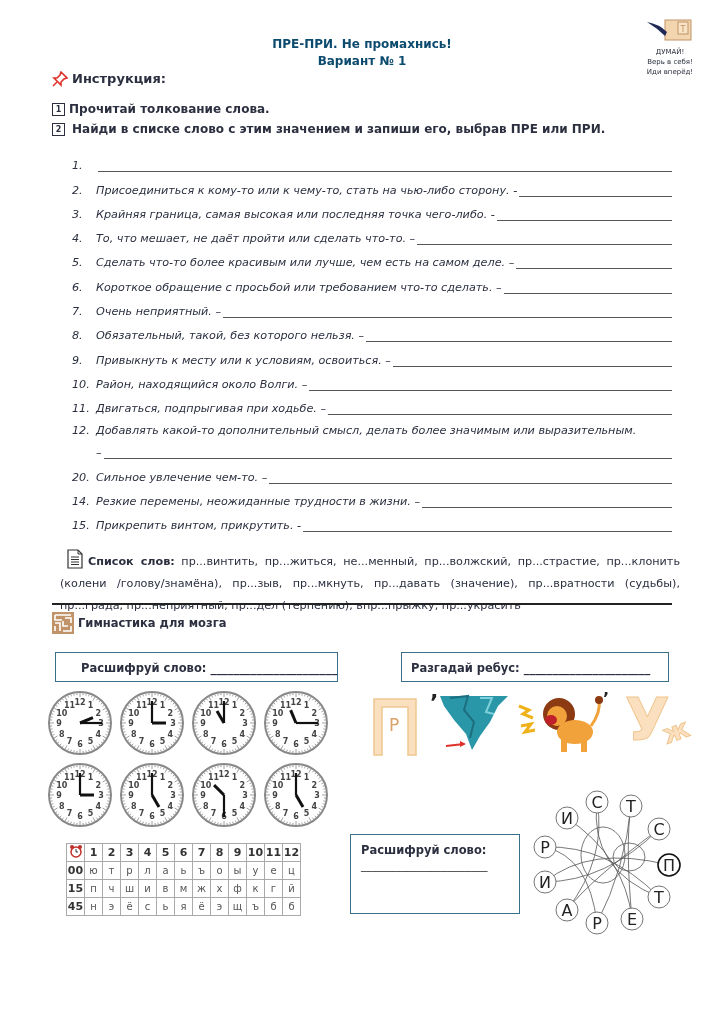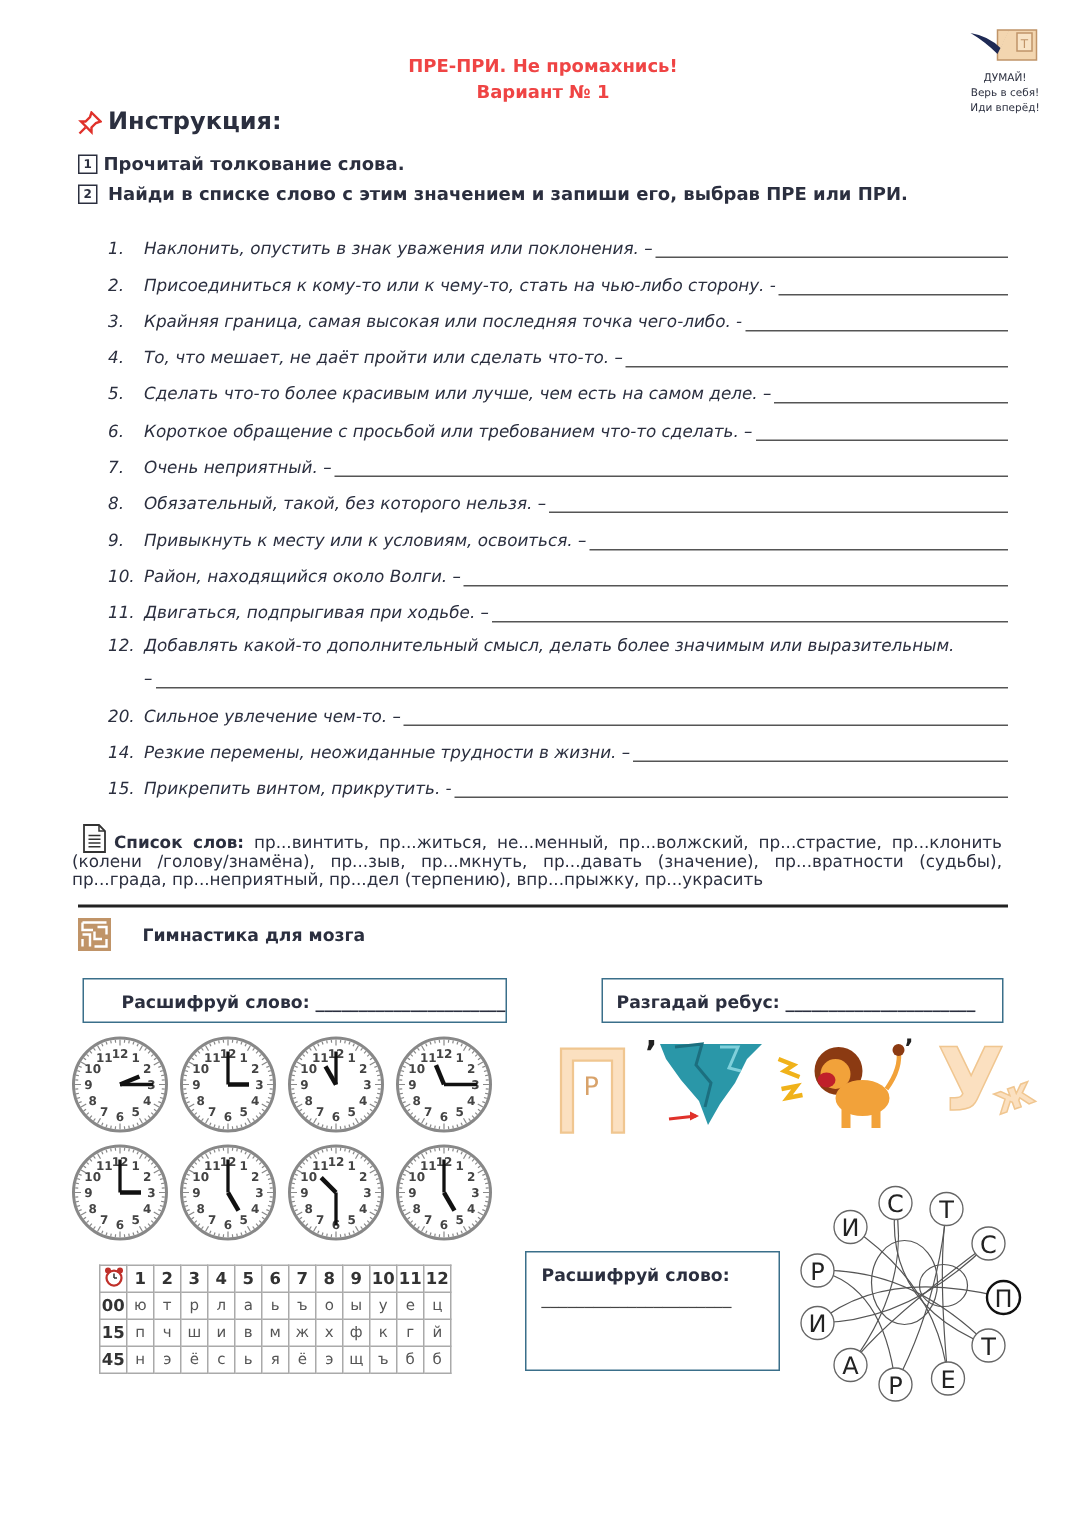--- a/index.html
+++ b/index.html
@@ -1,33 +1,33 @@
 <!DOCTYPE html>
 <html><head>
 <meta charset="utf-8">
 <style>
   html, body { margin:0; padding:0; background:#ffffff; }
   body { width:724px; height:1024px; position:relative; overflow:hidden; font-family:"DejaVu Sans", sans-serif; color:#2b2f3f; }
   .abs { position:absolute; }
-  .title { left:0; width:724px; text-align:center; color:#ef4444; font-weight:bold; font-size:12px; }
+  .title { left:0; width:724px; text-align:center; color:#0c4a6e; font-weight:bold; font-size:12px; }
   .logo { left:632px; top:14px; width:76px; text-align:center; font-size:7px; line-height:10px; color:#2b2f3f; }
-  .instr { left:52px; top:71px; font-weight:bold; font-size:16px; display:flex; align-items:flex-end; gap:4px; }
+  .instr { left:52px; top:71px; font-weight:bold; font-size:13px; display:flex; align-items:flex-start; gap:4px; }
   .step { left:52px; font-weight:bold; font-size:12px; display:flex; align-items:center; gap:4px; }
   .stepnum { display:inline-block; width:11px; height:11px; border:1px solid #2b2f3f; font-size:8px; line-height:11px; text-align:center; font-weight:bold; }
   .items { left:72px; top:148px; width:600px; margin:0; padding:0; list-style:none; font-style:italic; font-size:11.2px; }
   .items li { height:24.3px; display:flex; align-items:flex-end; white-space:nowrap; }
   .items .num { width:24px; flex:none; }
   .items .line { flex:1; border-bottom:1px solid #555; margin-left:2px; height:12px; }
   .items li.wrap { height:auto; display:block; }
   .items li.wrap .row1 { display:flex; }
   .items li.wrap .row2 { display:flex; margin-left:24px; margin-top:8px; height:14px; align-items:flex-end;}
-  .wordlist { left:48px; top:549px; width:620px; font-size:11.2px; line-height:12px; text-align:justify; }
+  .wordlist { left:60px; top:549px; width:620px; font-size:11.2px; line-height:22px; text-align:justify; }
   .wordlist b { font-weight:bold; }
   .hr { left:52px; top:603px; width:620px; height:2px; background:#222; }
-  .gym { left:52px; top:612px; font-weight:bold; font-size:11.5px; display:flex; align-items:center; gap:21px; }
+  .gym { left:52px; top:612px; font-weight:bold; font-size:11.5px; display:flex; align-items:center; gap:4px; }
   .box { border:1.5px solid #3a6f8a; background:#fff; font-weight:bold; font-size:11.5px; }
   .clock { position:absolute; width:66px; height:66px; }
   table.cipher { position:absolute; left:66px; top:843px; border-collapse:collapse; font-size:10px; }
   table.cipher td { border:1px solid #aaa; width:17px; height:17px; text-align:center; padding:0; color:#555; }
   table.cipher td.h { font-weight:bold; color:#333; font-size:11px; }
 </style>
 </head>
 <body>
 
 <div class="abs title" style="top:37px;">ПРЕ-ПРИ. Не промахнись!</div>
@@ -58,21 +58,20 @@
   <span>Прочитай толкование слова.</span>
 </div>
 <div class="abs step" style="top:122px;">
   <span class="stepnum">2</span>
   <span style="margin-left:3px;">Найди в списке слово с этим значением и запиши его, выбрав ПРЕ или ПРИ.</span>
 </div>
 
 <ol class="abs items">
   <li>
       <span class="num">1.</span>
-      <span>Наклонить, опустить в знак уважения или поклонения. –</span>
       <span class="line"></span>
     </li>
   <li>
       <span class="num">2.</span>
       <span>Присоединиться к кому-то или к чему-то, стать на чью-либо сторону. -</span>
       <span class="line"></span>
     </li>
   <li>
       <span class="num">3.</span>
       <span>Крайняя граница, самая высокая или последняя точка чего-либо. -</span>

